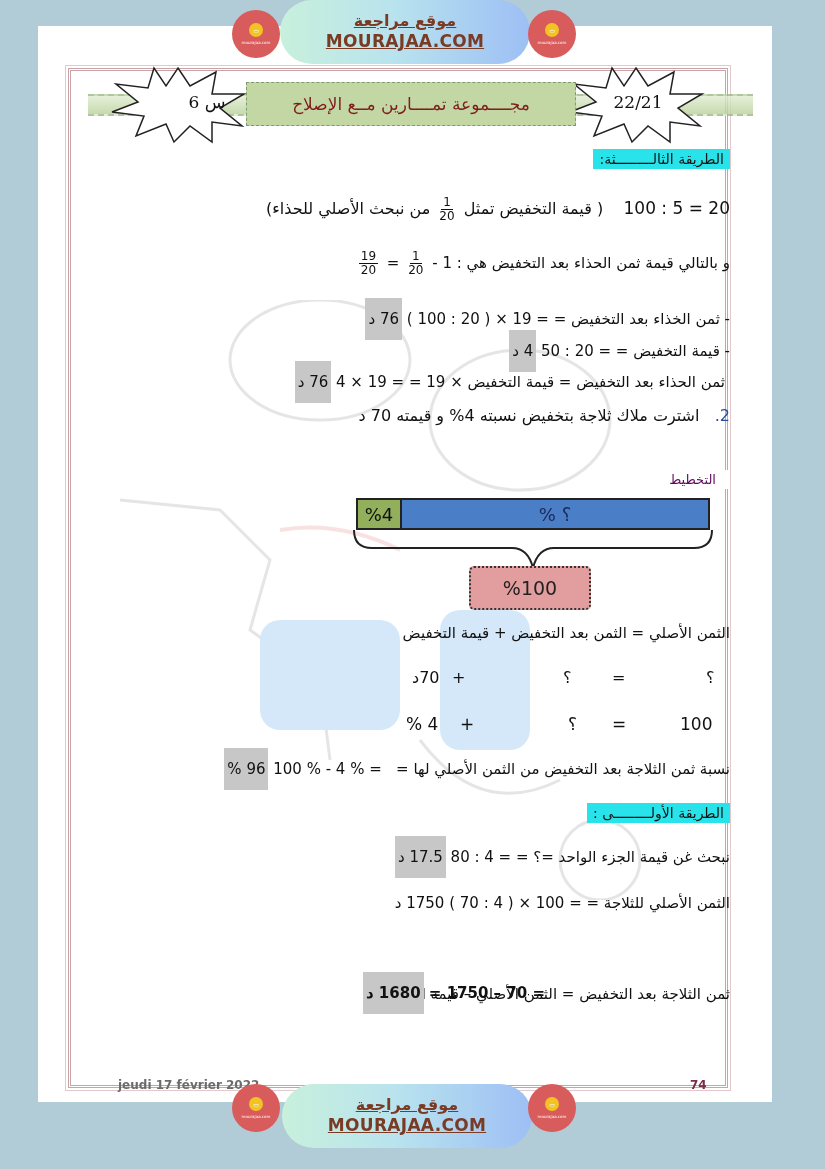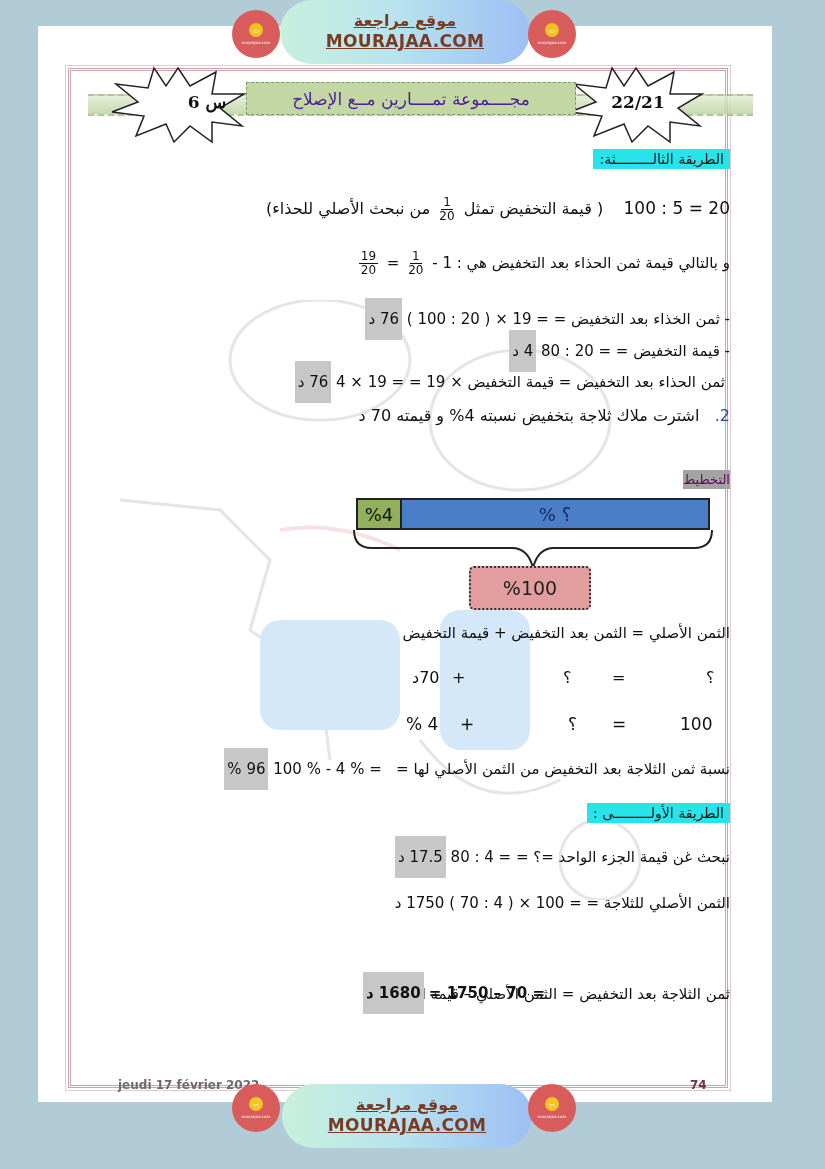--- a/index.html
+++ b/index.html
@@ -52,41 +52,41 @@
   .header-band {
     position: absolute; left: 88px; top: 76px; width: 665px; height: 56px;
   }
   .ribbon {
     position: absolute; left: 0; top: 18px; width: 665px; height: 22px;
     background: linear-gradient(180deg, #e0ecd0, #b8d19a);
     border-top: 2px dashed #9db68a; border-bottom: 2px dashed #9db68a;
     opacity: 0.8;
   }
   .title-box {
-    position: absolute; left: 158px; top: 6px; width: 330px; height: 33px;
+    position: absolute; left: 158px; top: 6px; width: 330px; height: 44px;
     background: #c2d7a3; border: 1px dashed #7f9a6c;
     display: flex; align-items: center; justify-content: center;
-    direction: rtl; font-family: "DejaVu Serif", serif; font-size: 17px; color: #4c1d95;
+    direction: rtl; font-family: "DejaVu Serif", serif; font-size: 17px; color: #7f1d1d;
   }
   .star {
     position: absolute; top: -12px; width: 140px; height: 80px;
   }
   .star-left { left: 20px; }
   .star-right { left: 478px; }
   .star-label {
-    position: absolute; top: 16px; font-family: "DejaVu Serif", serif; font-size: 17px; color: #111; font-weight: bold;
+    position: absolute; top: 16px; font-family: "DejaVu Serif", serif; font-size: 17px; color: #111;
   }
   .star-left-label { left: 94px; width: 50px; text-align: center; direction: rtl; }
   .star-right-label { left: 520px; width: 60px; text-align: center; }
   .line {
     position: absolute; right: 95px; font-family: "DejaVu Sans", sans-serif; font-size: 15px; color: #111;
     white-space: nowrap; direction: rtl;
   }
   .hl-cyan { background: #29e3ea; padding: 2px 6px; font-size: 14px; }
-  .hl-magenta { background: #a3a3a3; padding: 2px 0; font-size: 13px; color: #600a5e; }
+  .hl-magenta { background: #ffffff; padding: 2px 14px; font-size: 13px; color: #600a5e; }
   .hl-gray { background: #c7c7c7; padding: 12px 3px; }
   .num { direction: ltr; unicode-bidi: embed; display: inline-block; }
   .frac { display: inline-flex; flex-direction: column; align-items: center; vertical-align: middle; font-size: 12px; line-height: 1.1; margin: 0 4px; }
   .frac .n { border-bottom: 1px solid #111; padding: 0 2px; }
 
   .bar-wrap { position: absolute; left: 356px; top: 498px; width: 354px; height: 32px; }
   .bar-green {
     position: absolute; left: 0; top: 0; width: 46px; height: 32px;
     background: #92b05c; border: 2px solid #222; font-size: 18px; color: #111;
     display: flex; align-items: center; justify-content: center;
@@ -187,21 +187,21 @@
       </span>
   </div>
 
   <div class="line" style="top:310px;">
     <span>- ثمن الخذاء بعد التخفيض =</span>
     <span class="num">( 100 : 20 ) × 19 =</span>
     <span class="hl-gray">76 د</span>
   </div>
   <div class="line" style="top:342px;">
     <span>- قيمة التخفيض =</span>
-    <span class="num">80 : 20 =</span>
+    <span class="num">50 : 20 =</span>
     <span class="hl-gray">4 د</span>
   </div>
   <div class="line" style="top:373px; right:100px;">
     <span>ثمن الحذاء بعد التخفيض = قيمة التخفيض × 19 =</span>
     <span class="num">4 × 19 =</span>
     <span class="hl-gray">76 د</span>
   </div>
 
   <div class="line" style="top:406px; font-size:16px;">
     <span style="color:#2a4a9a;">2.</span>

